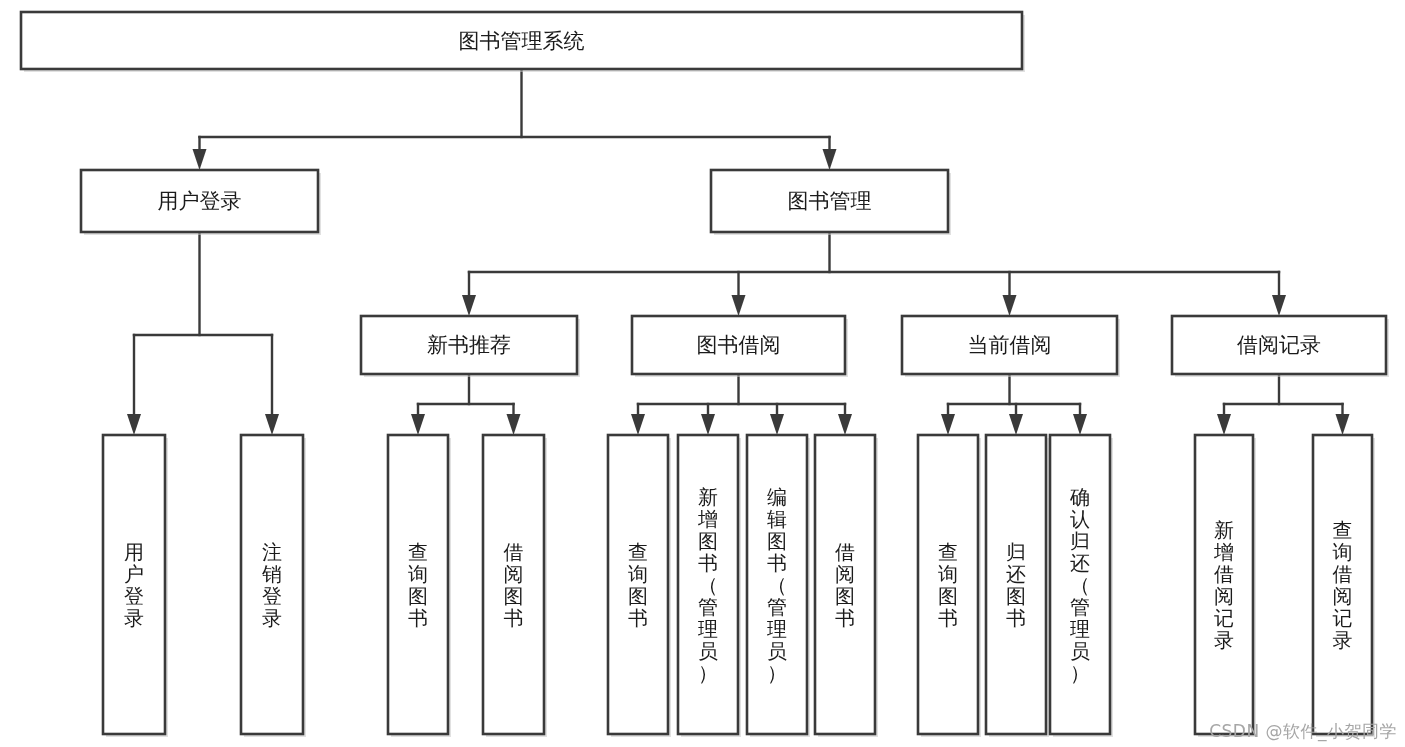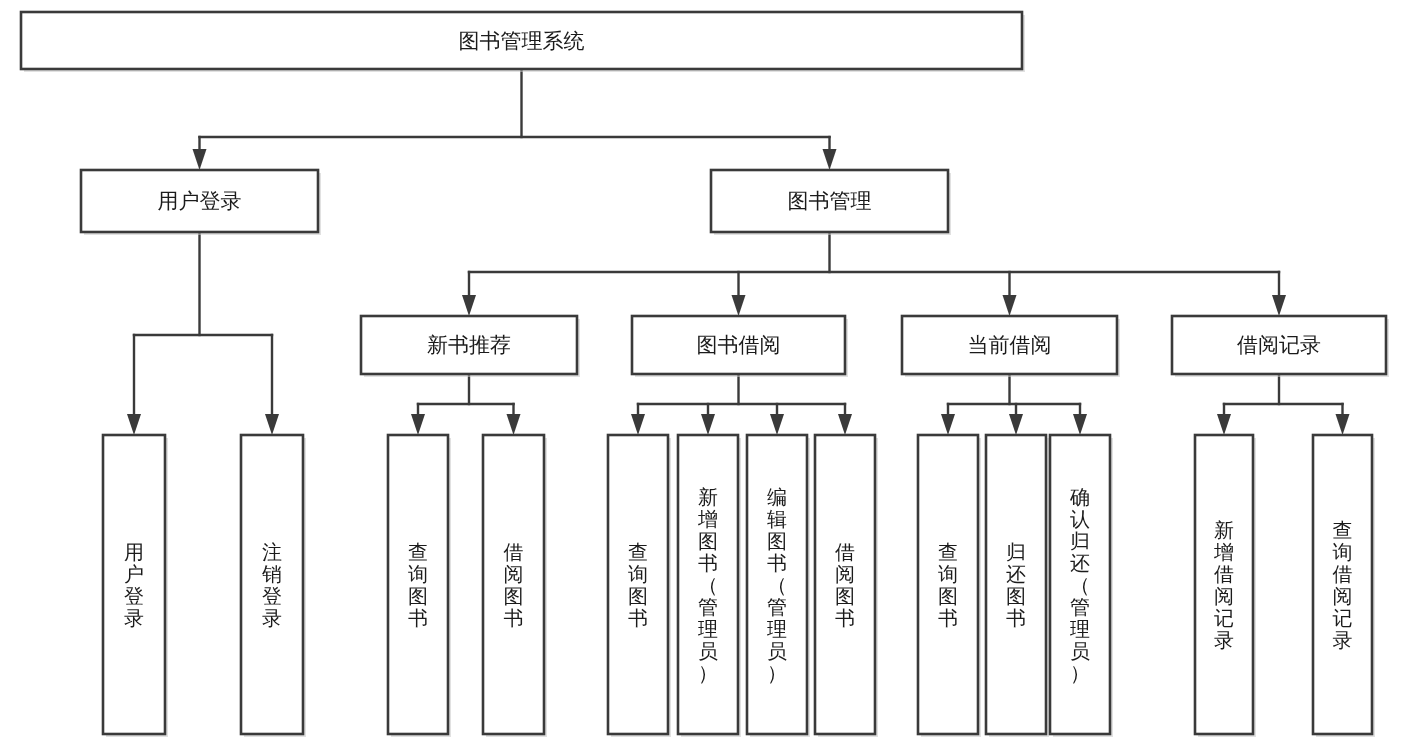--- a/index.html
+++ b/index.html
@@ -223,13 +223,14 @@
           <rect x="1195" y="435" width="58" height="299" class="node-rect"></rect>
           <text x="1224" y="536.5" class="node-label-v"><tspan x="1224" dy="0">新</tspan><tspan x="1224" dy="22">增</tspan><tspan x="1224" dy="22">借</tspan><tspan x="1224" dy="22">阅</tspan><tspan x="1224" dy="22">记</tspan><tspan x="1224" dy="22">录</tspan></text>
         </g>
         <g>
           <rect x="1316" y="438" width="59" height="299" class="node-shadow"></rect>
           <rect x="1313" y="435" width="59" height="299" class="node-rect"></rect>
           <text x="1342.5" y="536.5" class="node-label-v"><tspan x="1342.5" dy="0">查</tspan><tspan x="1342.5" dy="22">询</tspan><tspan x="1342.5" dy="22">借</tspan><tspan x="1342.5" dy="22">阅</tspan><tspan x="1342.5" dy="22">记</tspan><tspan x="1342.5" dy="22">录</tspan></text>
         </g>
       </g>
   </svg>
+  <div class="watermark">CSDN @软件_小贺同学</div>
 </div>
 
 </body></html>

